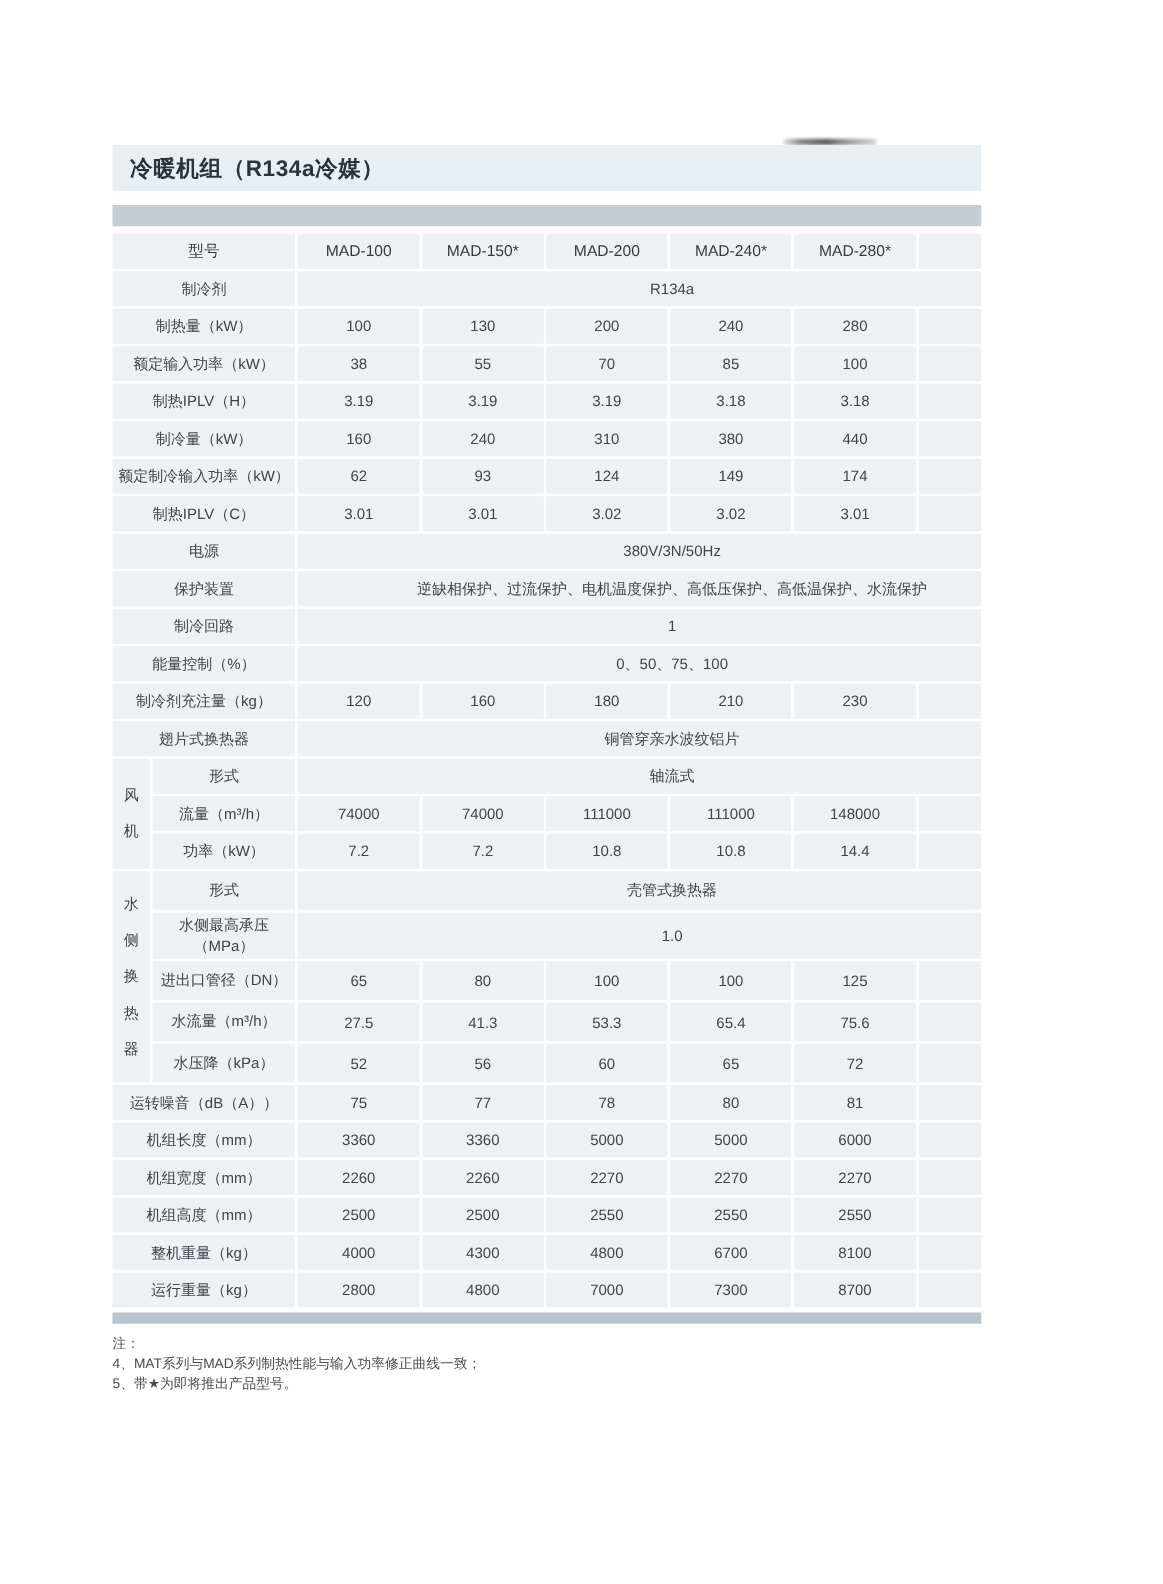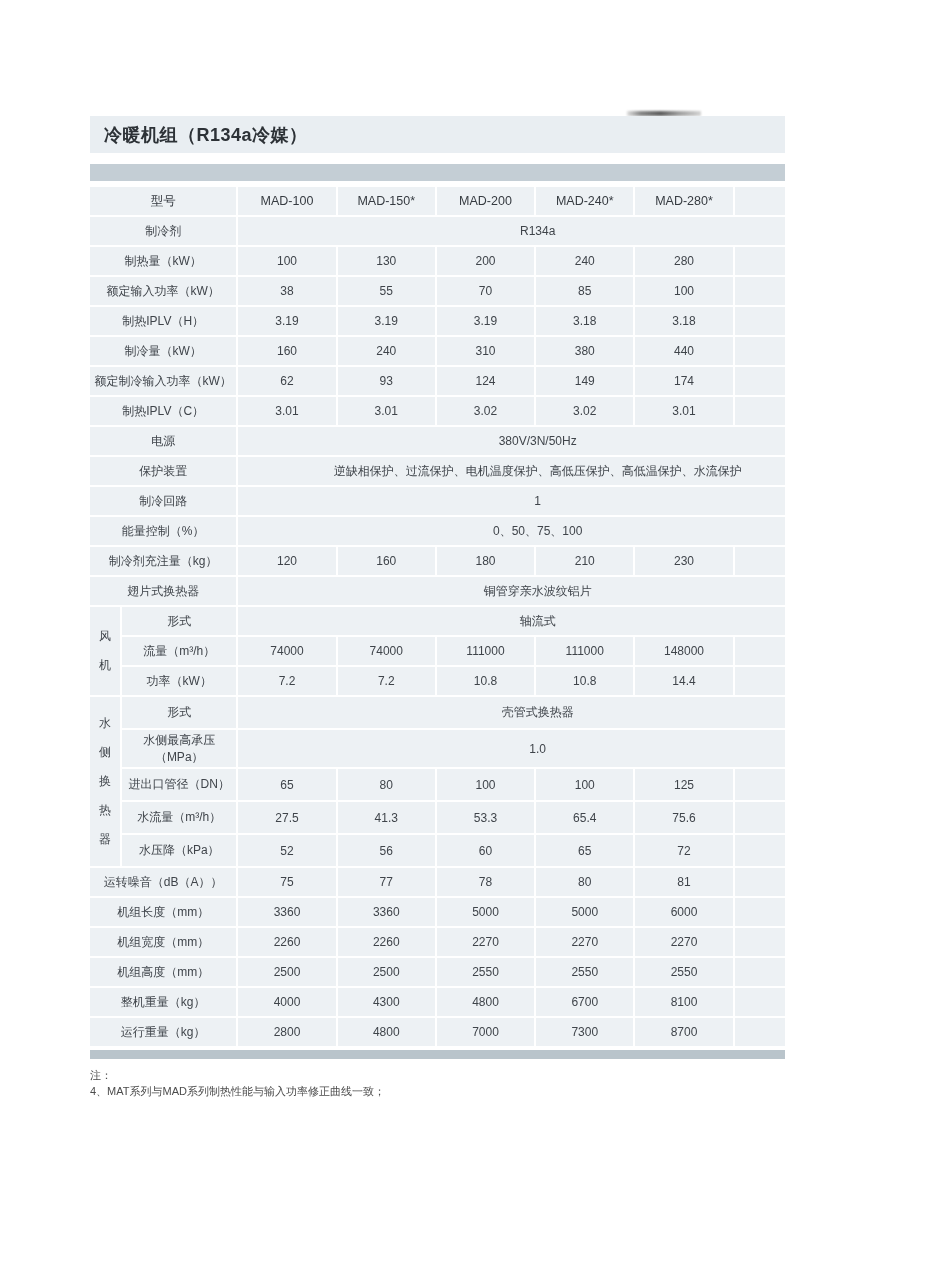--- a/index.html
+++ b/index.html
@@ -291,16 +291,17 @@
         <td></td>
       </tr>
     </tbody>
       </table>
 
     <div class="band-bottom"></div>
 
     <div class="notes">
       <div class="note-line">注：</div>
       <div class="note-line">4、MAT系列与MAD系列制热性能与输入功率修正曲线一致；</div>
+      <div class="note-line">5、带★为即将推出产品型号。</div>
     </div>
 
   </div>
 </div>
 
 </body></html>

